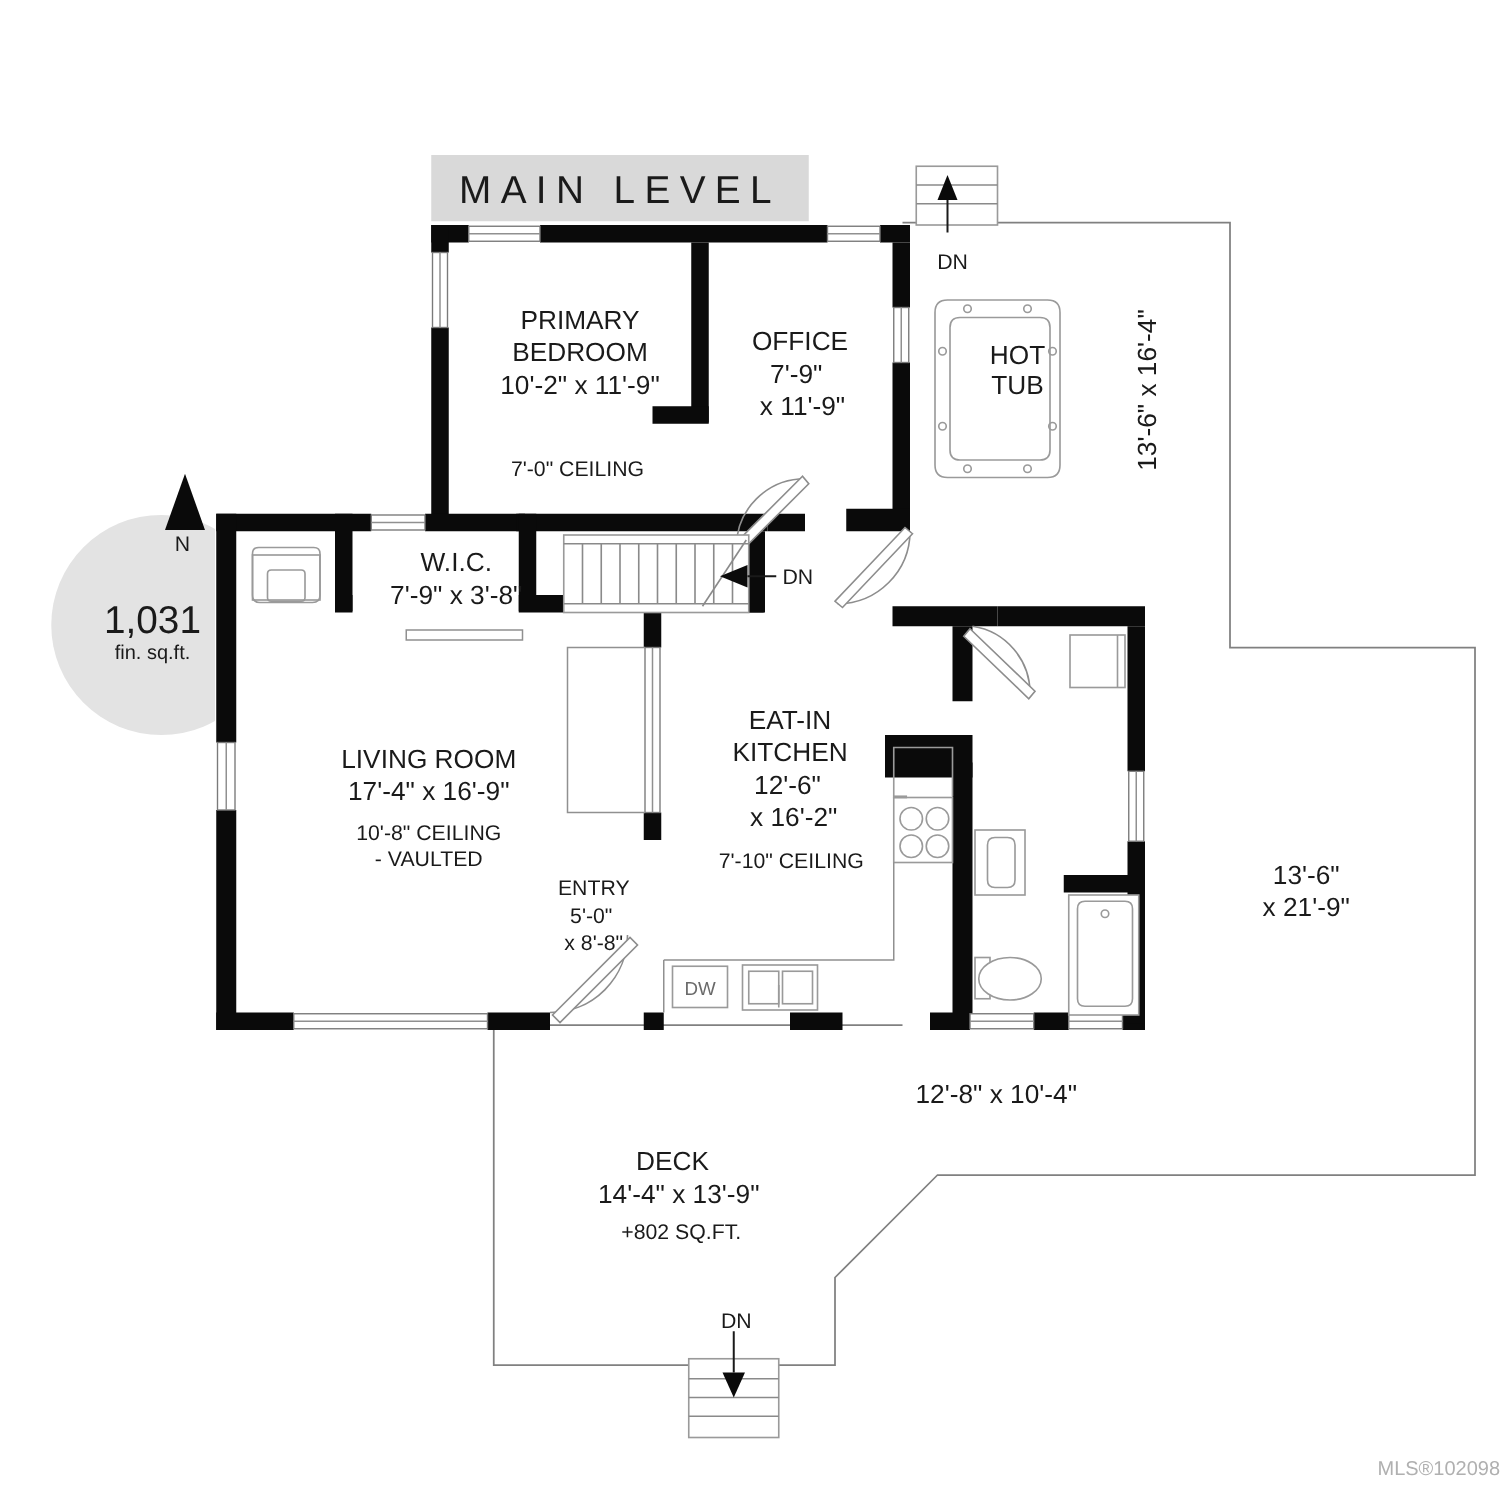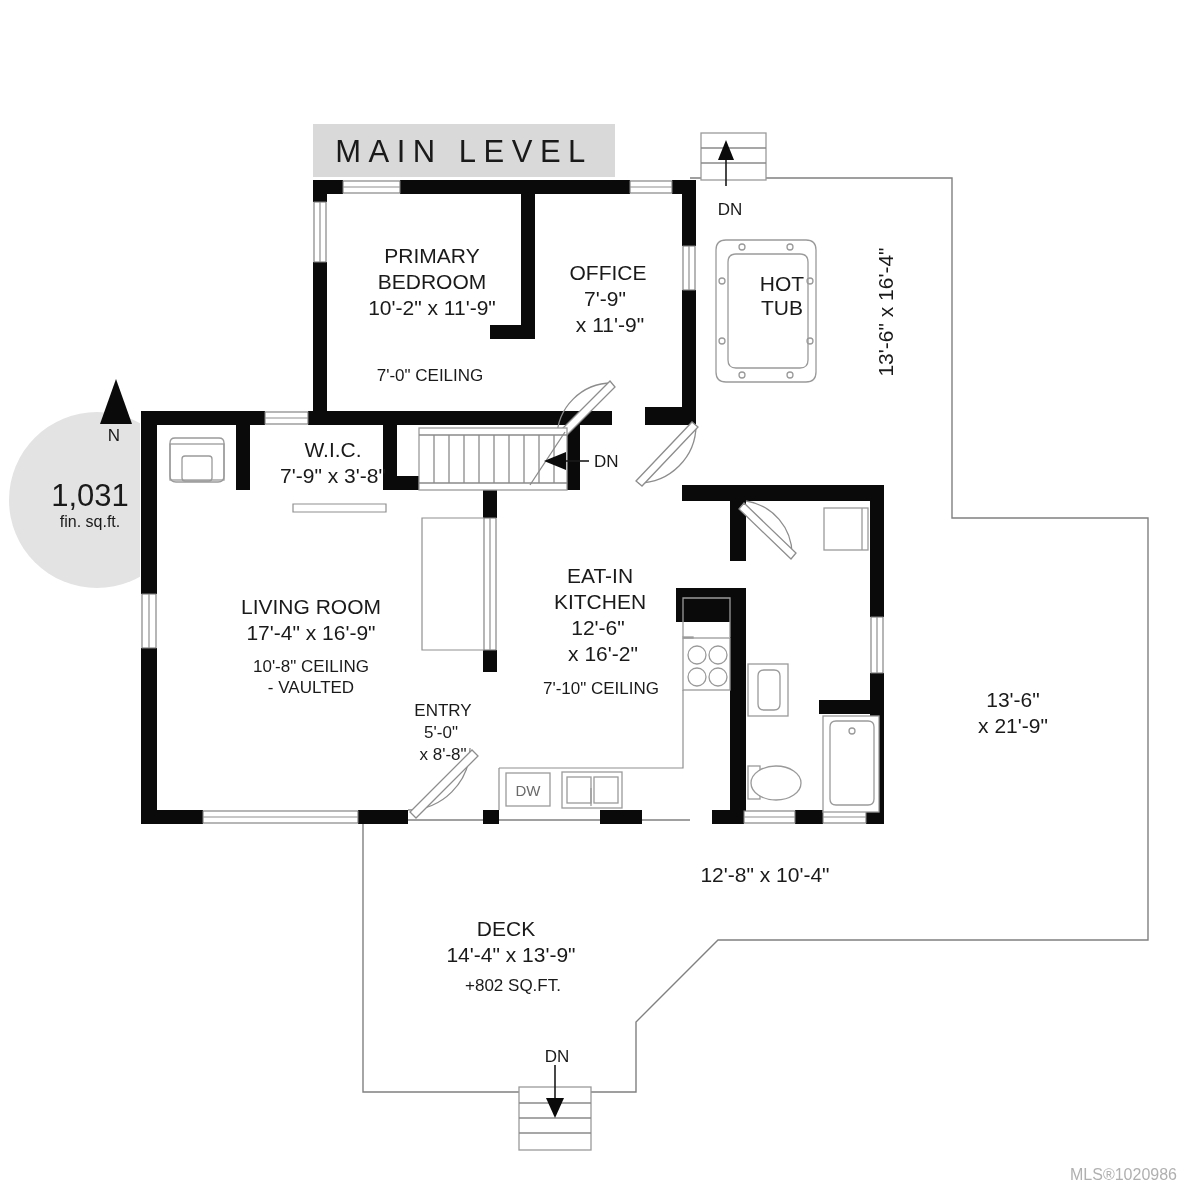--- a/index.html
+++ b/index.html
@@ -13,20 +13,21 @@
     font-family: "Liberation Sans", sans-serif;
     position: relative;
     overflow: hidden;
   }
   #plan-root {
     position: absolute;
     left: 0;
     top: 0;
     width: 960px;
     height: 1200px;
+    padding-left: 32px;
   }
   svg.floorplan {
     display: block;
     width: 1200px;
     height: 1200px;
   }
   .wall       { fill: #0a0a0a; stroke: none; }
   .thinline   { fill: none; stroke: #808080; stroke-width: 1.4; }
   .thinline2  { fill: none; stroke: #909090; stroke-width: 1.2; }
   .fixture    { fill: #ffffff; stroke: #9a9a9a; stroke-width: 1.3; }

